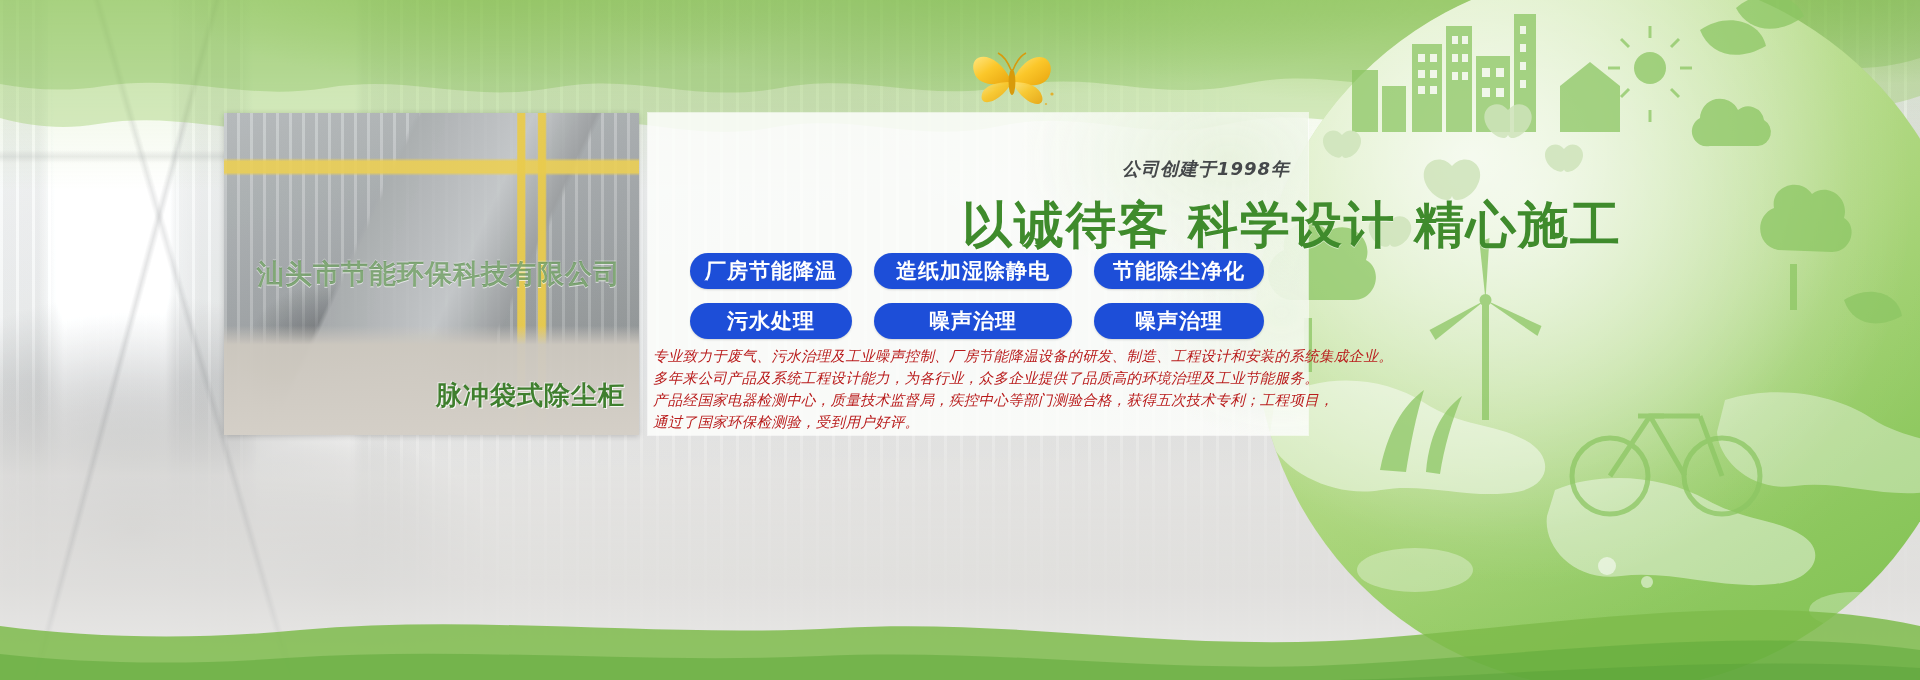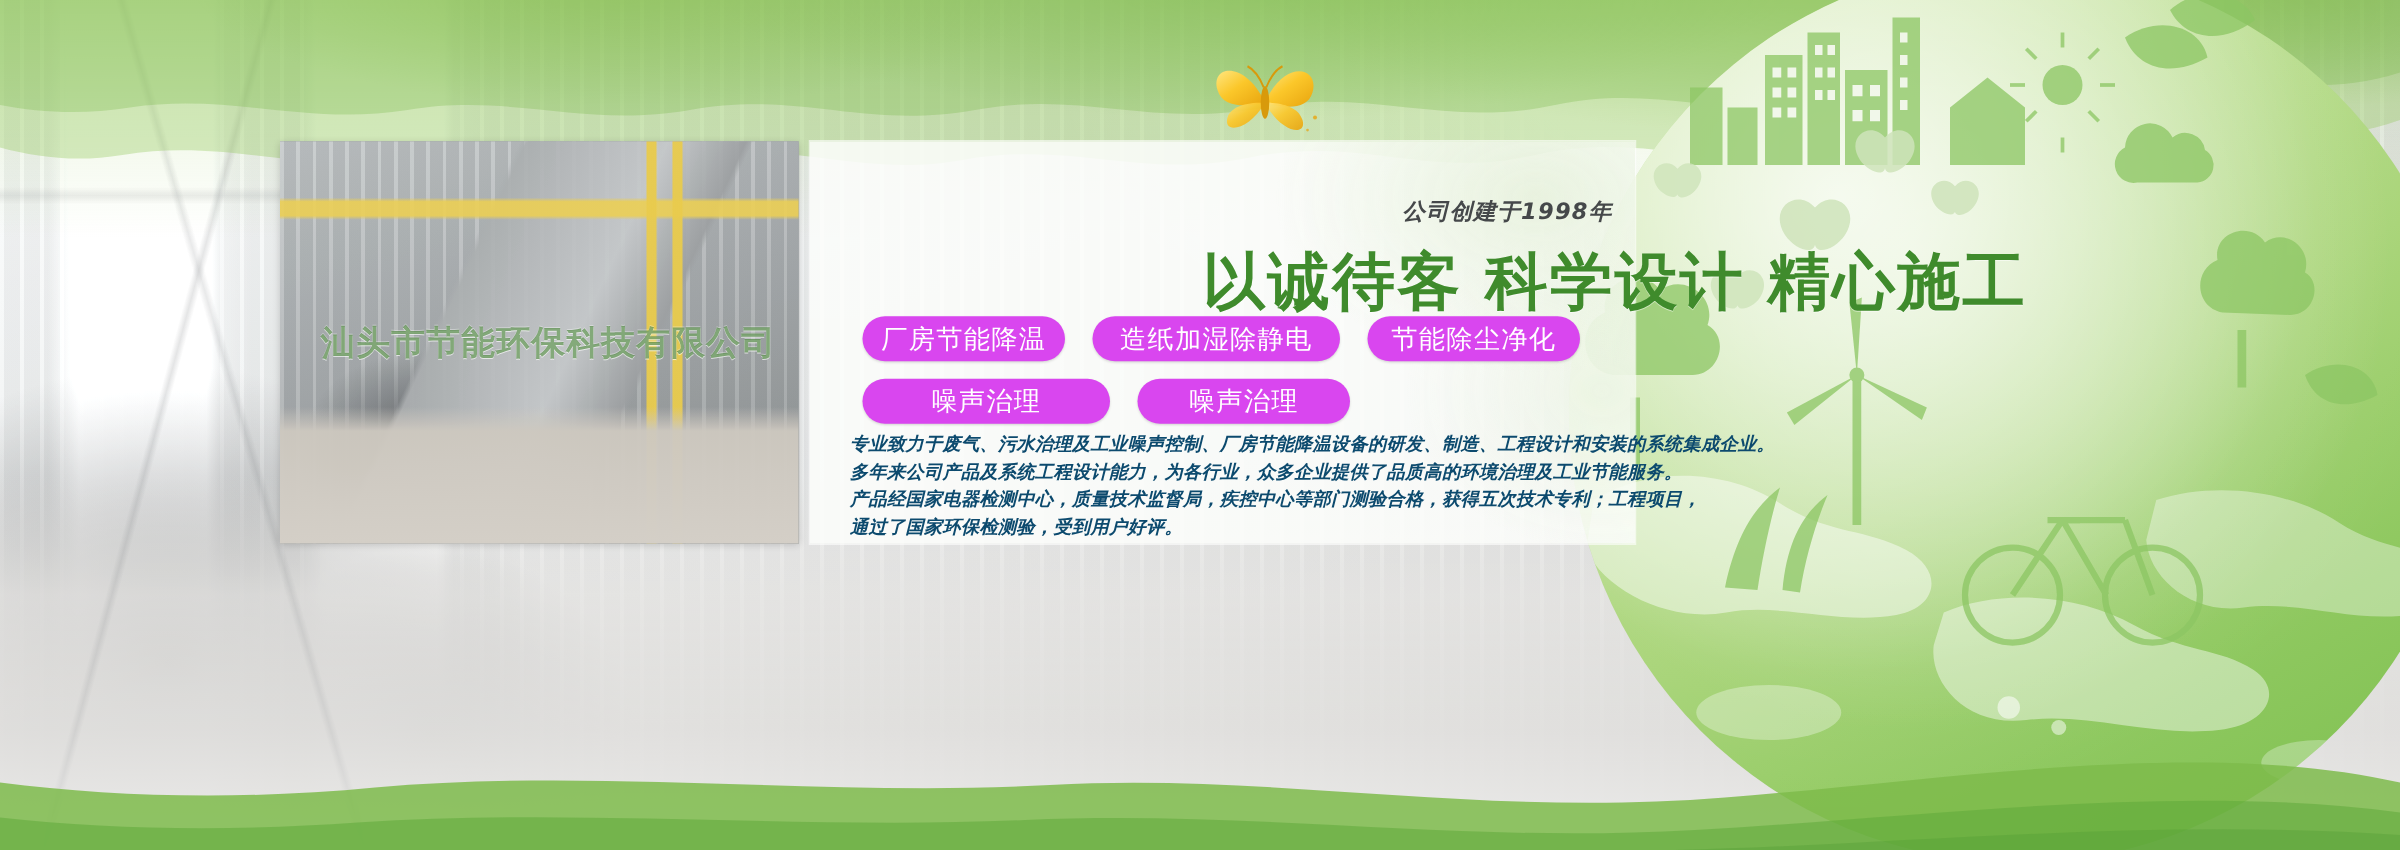--- a/index.html
+++ b/index.html
@@ -219,37 +219,37 @@
   
   .pills{
     position:absolute; left:690px; top:253px;
     width:600px;
     display:flex; flex-wrap:wrap;
     gap:14px 22px;
   }
   .pill{
     height:36px; padding:0 20px;
     border-radius:18px;
-    background:#d946ef;
+    background:#1d4ed8;
     color:#fff;
-    font-size:21px; font-weight:400; letter-spacing:1px;
+    font-size:21px; font-weight:700; letter-spacing:1px;
     display:flex; align-items:center; justify-content:center;
     white-space:nowrap;
     box-shadow:0 1px 2px rgba(0,0,0,.15);
   }
   .pill.w1{ width:162px; }
   .pill.w2{ width:198px; }
   .pill.w3{ width:170px; }
 
   
   .para{
-    position:absolute; left:680px; top:345px;
+    position:absolute; left:653px; top:345px;
     width:640px;
-    font-size:14.5px; font-style:italic; font-weight:700;
-    line-height:22px; color:#0c4a6e; letter-spacing:.3px;
+    font-size:14.5px; font-style:italic; font-weight:400;
+    line-height:22px; color:#b91c1c; letter-spacing:.3px;
     white-space:nowrap;
   }
   .para div{ white-space:nowrap; }
 
   
   .butterfly{
     position:absolute; left:966px; top:42px;
     width:92px; height:78px;
   }
 
@@ -398,20 +398,21 @@
     <path d="M0,150 H1920 V138 C1720,124 1520,146 1340,150 H0 Z" fill="#4f9c33" opacity=".35"></path>
   </svg>
 
   <div class="card">
     <div class="card-pattern"></div>
   </div>
 
   <div class="photo">
     <div class="photo-img"></div>
     <div class="photo-wm">汕头市节能环保科技有限公司</div>
+    <div class="photo-cap">脉冲袋式除尘柜</div>
   </div>
 
   <svg class="butterfly" viewBox="0 0 92 78">
     <defs>
       <linearGradient id="bw" x1="0" y1="0" x2="1" y2="1">
         <stop offset="0%" stop-color="#ffe680"></stop>
         <stop offset="45%" stop-color="#fbc72a"></stop>
         <stop offset="100%" stop-color="#e8a40e"></stop>
       </linearGradient>
     </defs>
@@ -433,20 +434,21 @@
   </div>
 
   <div class="headline">
     <span>以诚待客</span><span>科学设计</span><span>精心施工</span>
   </div>
 
   <div class="pills">
     <div class="pill w1">厂房节能降温</div>
     <div class="pill w2">造纸加湿除静电</div>
     <div class="pill w3">节能除尘净化</div>
+    <div class="pill w1">污水处理</div>
     <div class="pill w2">噪声治理</div>
     <div class="pill w3">噪声治理</div>
   </div>
 
   <div class="para">
     <div>专业致力于废气、污水治理及工业噪声控制、厂房节能降温设备的研发、制造、工程设计和安装的系统集成企业。</div>
     <div>多年来公司产品及系统工程设计能力，为各行业，众多企业提供了品质高的环境治理及工业节能服务。</div>
     <div>产品经国家电器检测中心，质量技术监督局，疾控中心等部门测验合格，获得五次技术专利；工程项目，</div>
     <div>通过了国家环保检测验，受到用户好评。</div>
   </div>

